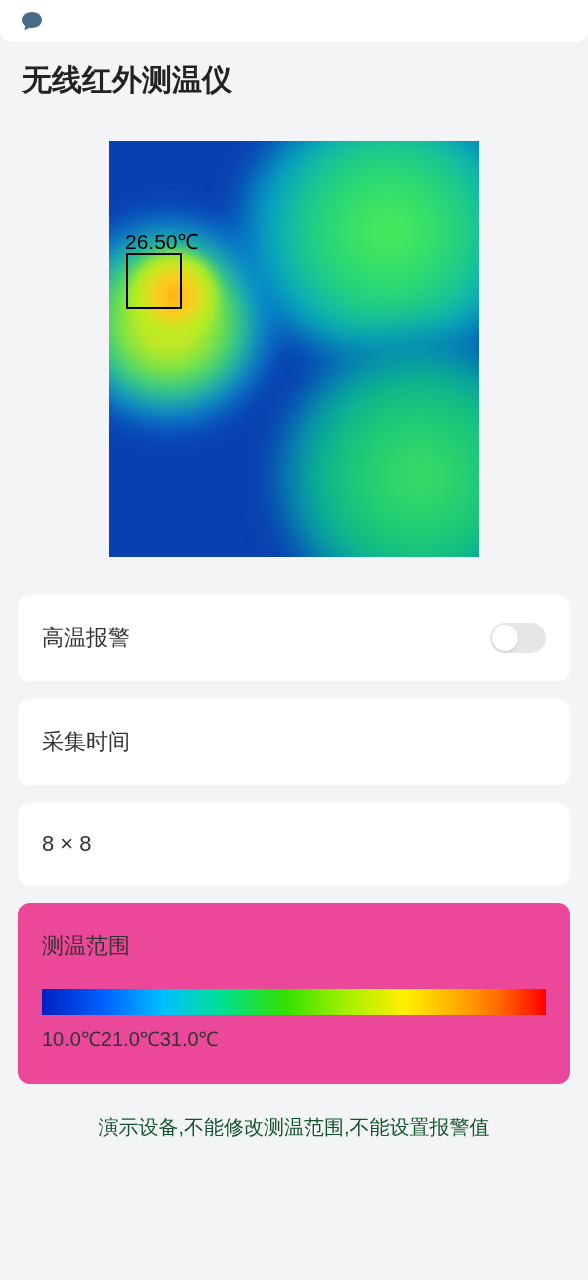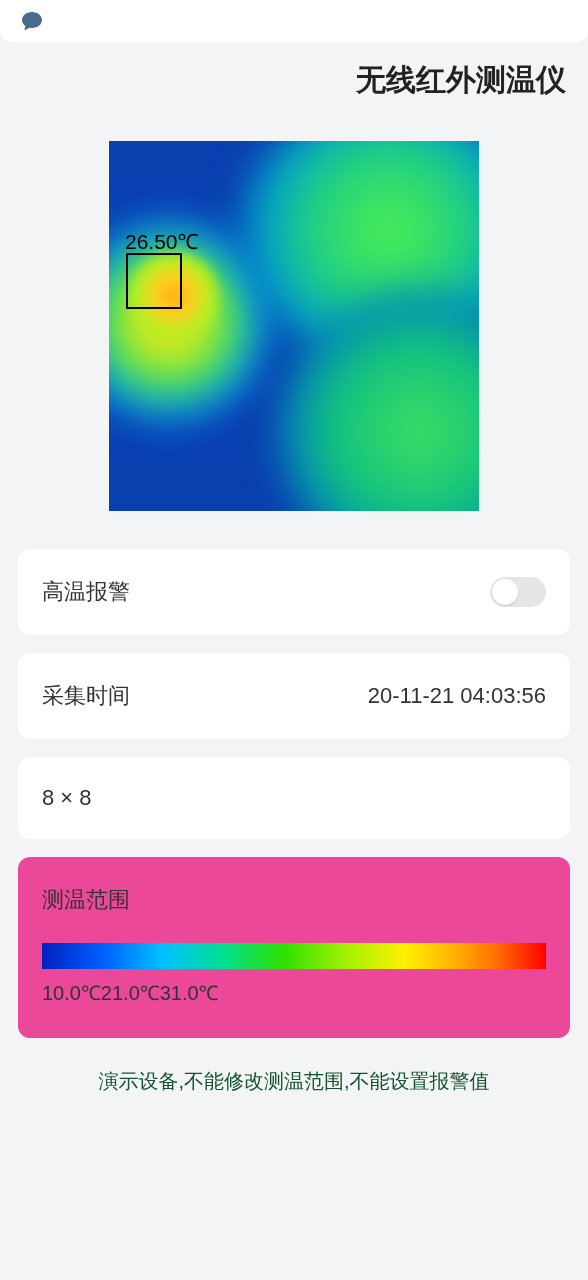--- a/index.html
+++ b/index.html
@@ -26,30 +26,29 @@
   .chat-icon {
     width: 24px;
     height: 24px;
     color: #4a6a8a;
   }
   .page-title {
     font-size: 30px;
     font-weight: 700;
     color: #222;
     padding: 18px 22px 10px;
-    text-align: right;
   }
   .thermal-area {
     display: flex;
     justify-content: center;
     padding: 30px 0 20px;
   }
   .thermal-box {
     width: 370px;
-    height: 370px;
+    height: 416px;
     position: relative;
     background: #0a3fb0;
     overflow: hidden;
   }
   .blob {
     position: absolute;
     border-radius: 50%;
     filter: blur(18px);
   }
   .heat-label {
@@ -165,21 +164,20 @@
 
 <div class="card">
   <div class="card-label">高温报警</div>
   <div class="toggle">
     <div class="knob"></div>
   </div>
 </div>
 
 <div class="card">
   <div class="card-label">采集时间</div>
-  <div class="card-value">20-11-21 04:03:56</div>
 </div>
 
 <div class="card">
   <div class="card-value">8 × 8</div>
 </div>
 
 <div class="range-card">
   <div class="card-label">测温范围</div>
   <div class="gradient-bar"></div>
   <div class="range-labels">

